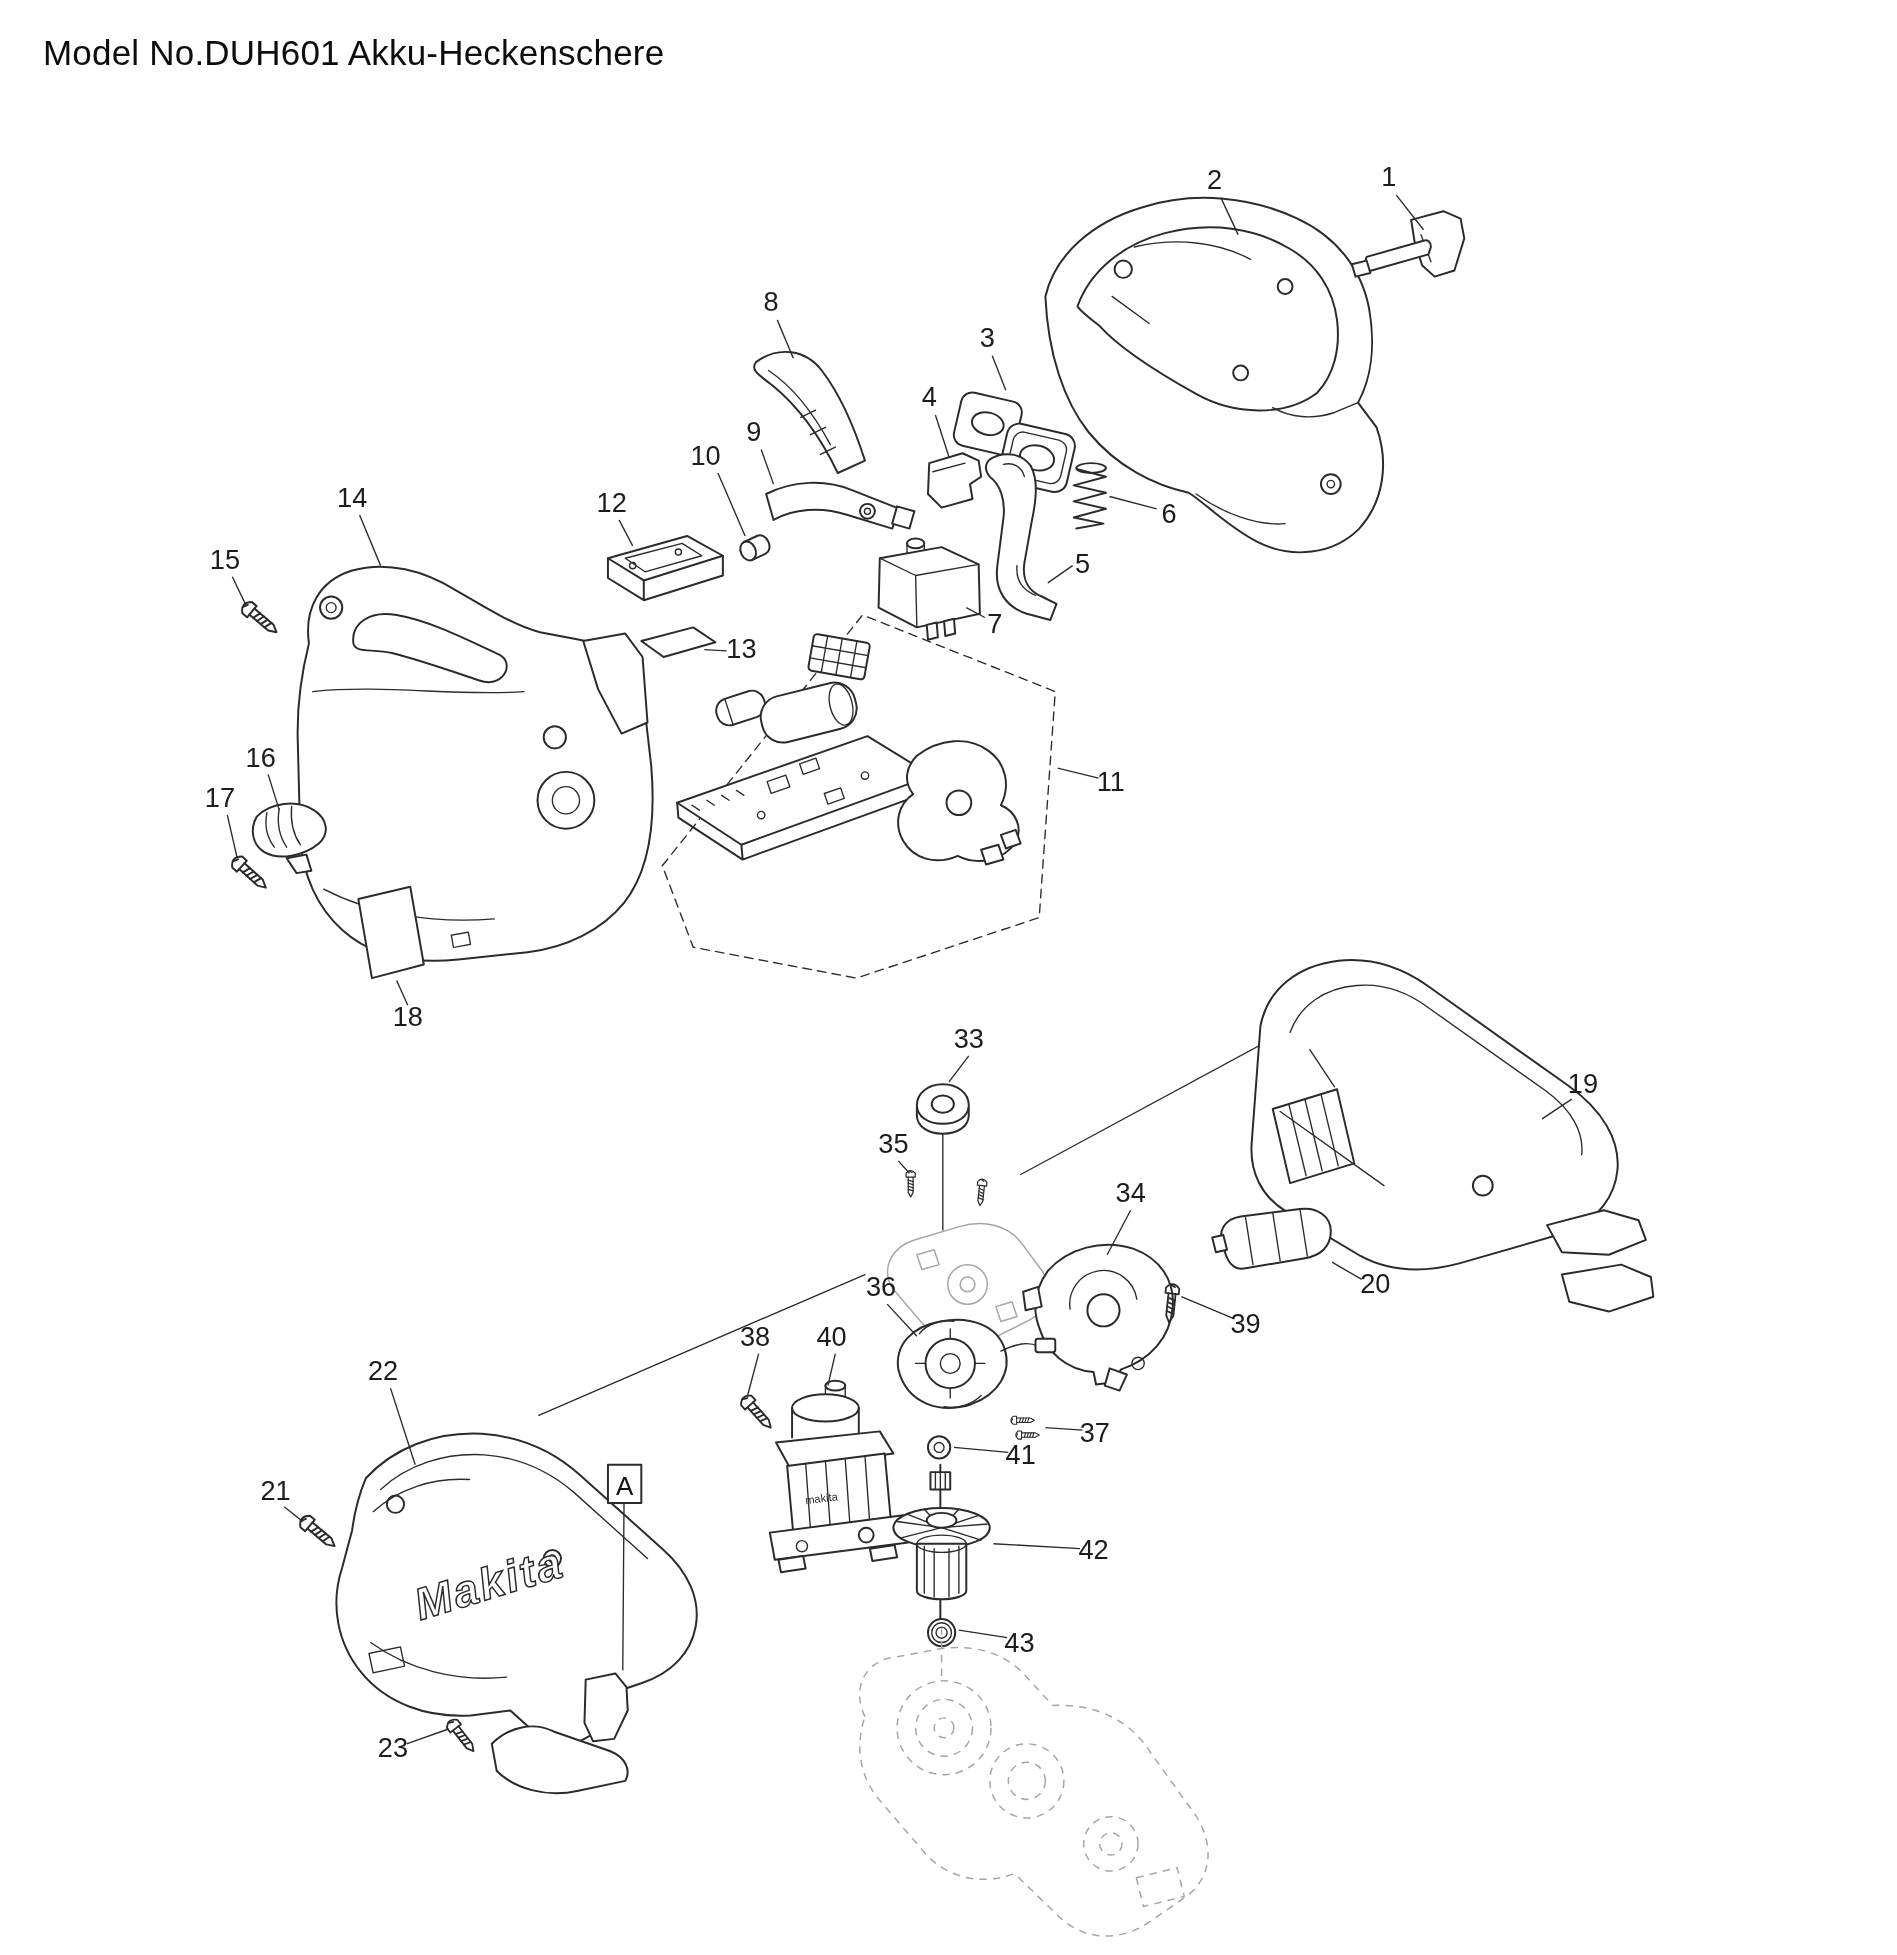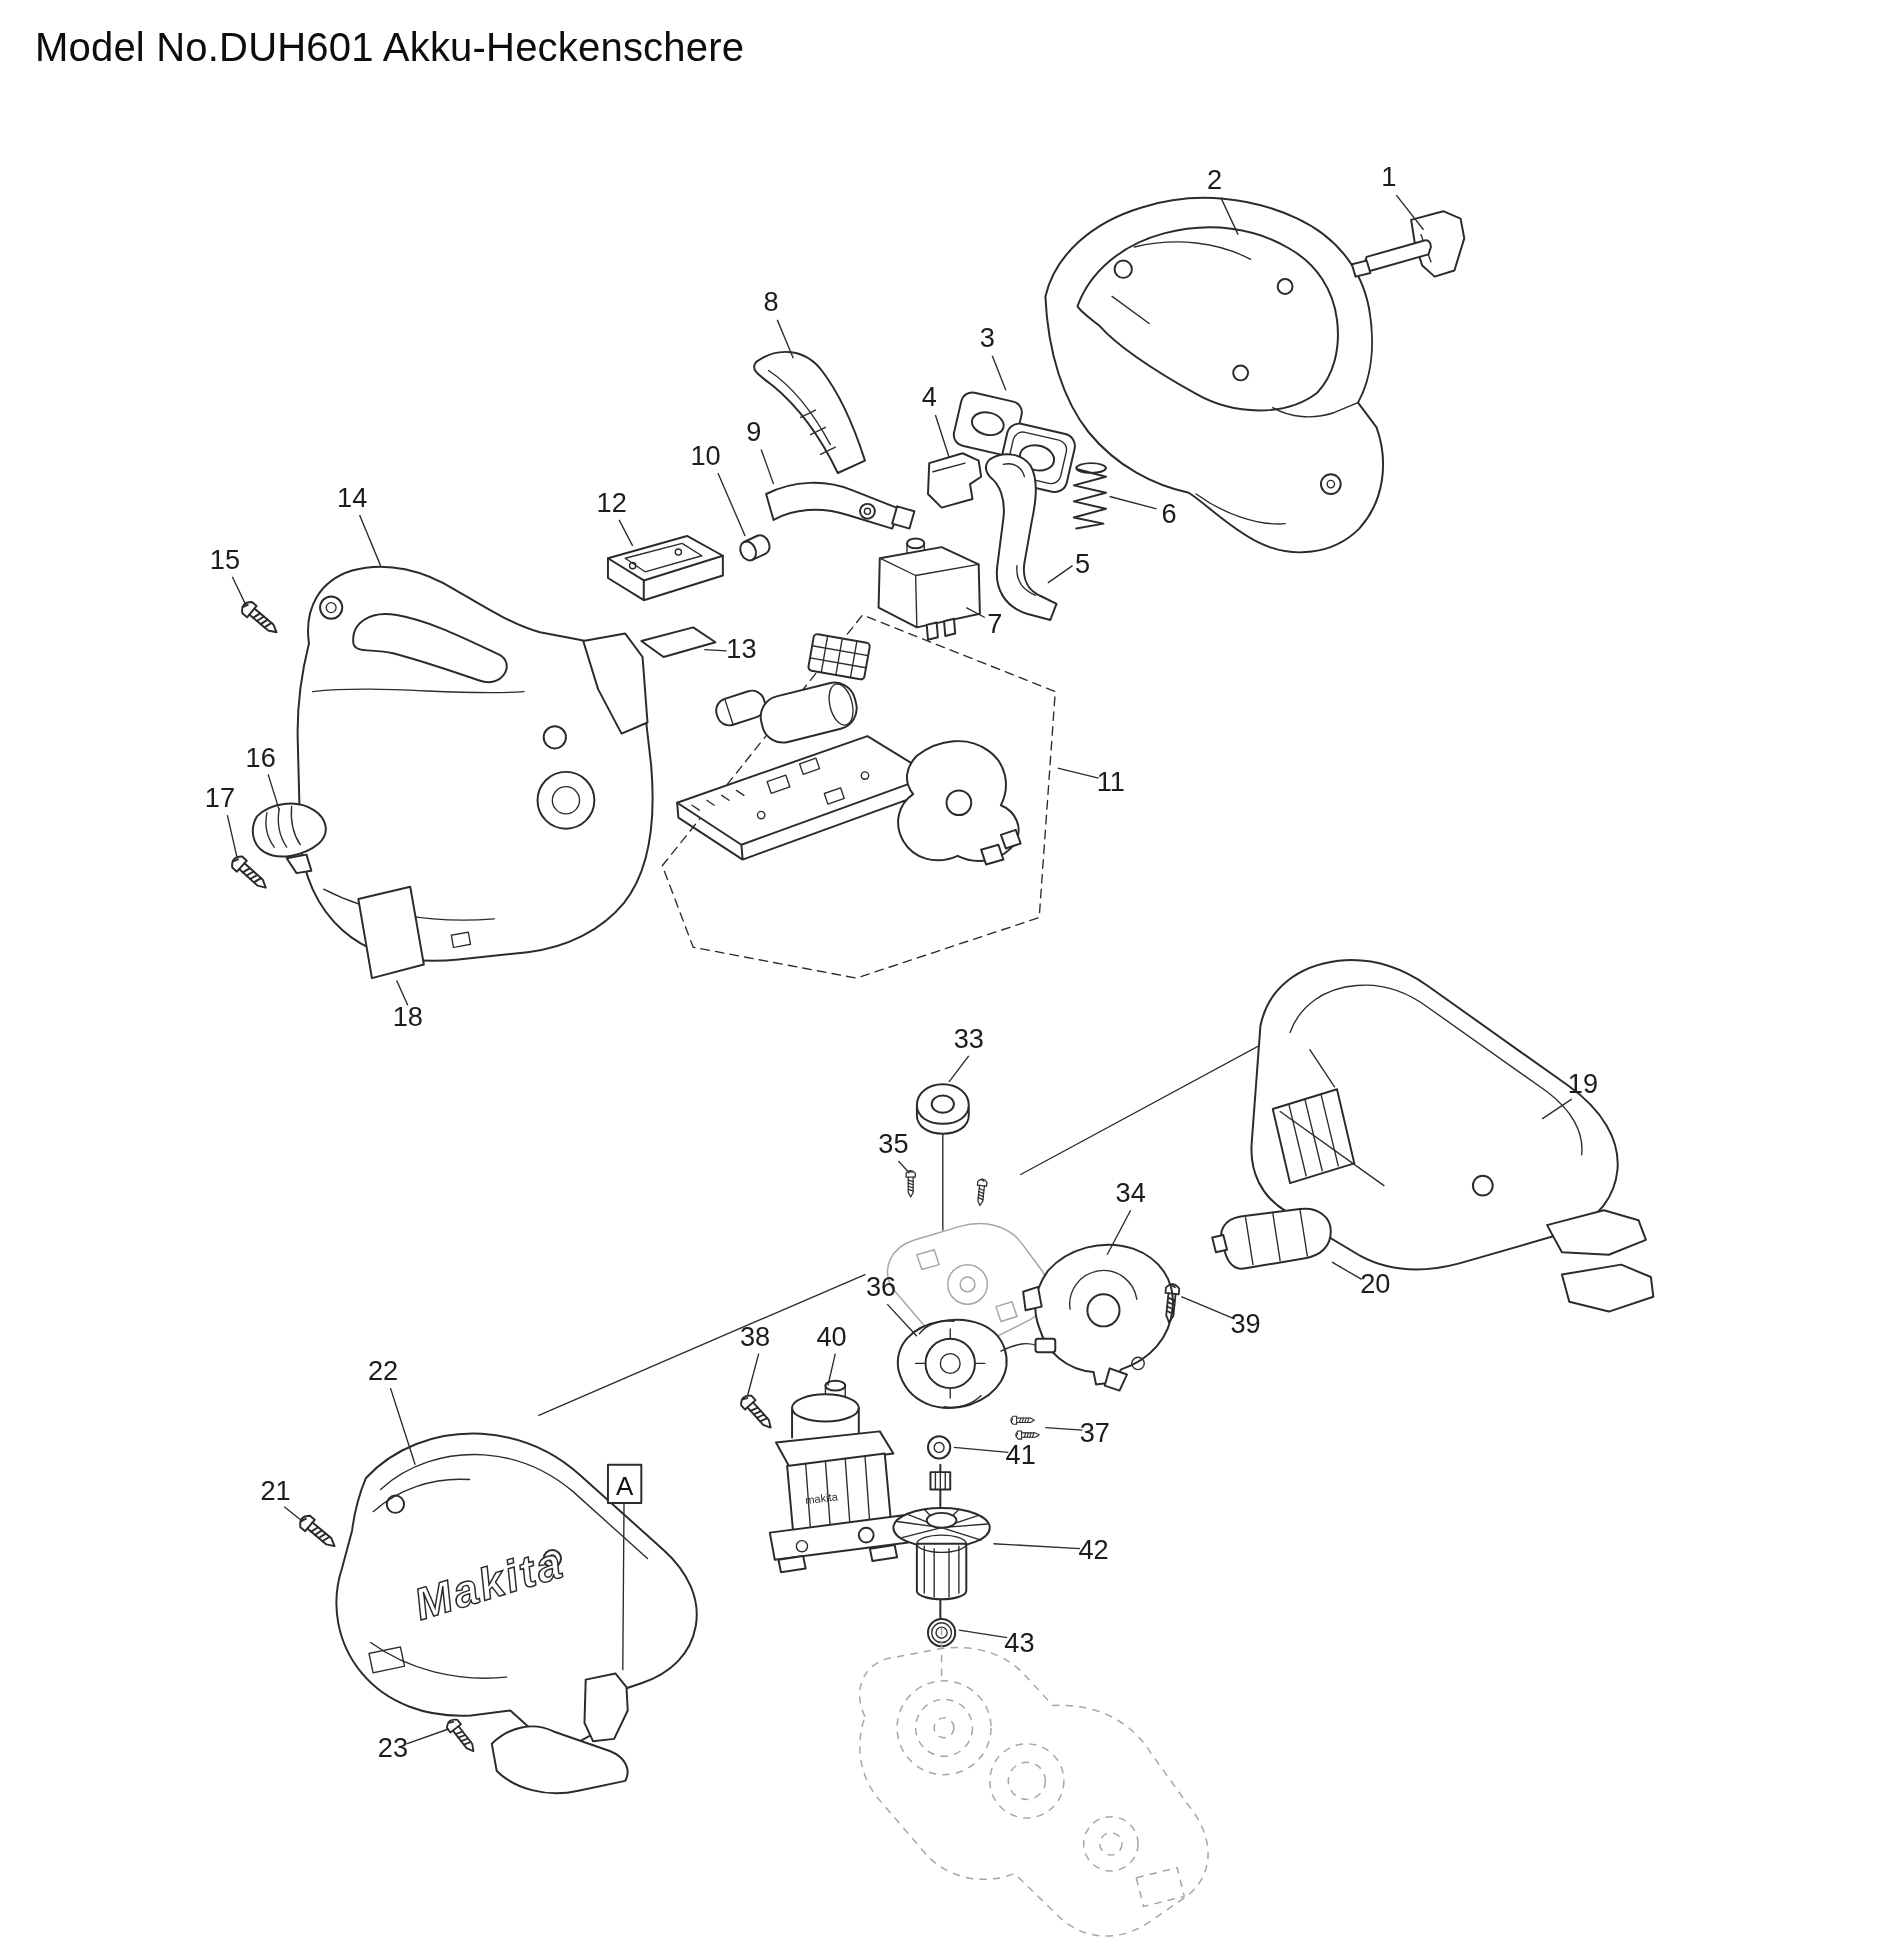--- a/index.html
+++ b/index.html
@@ -8,22 +8,22 @@
     --background:#ffffff;
     --label:#1c1c1c;
   }
   html,body{margin:0;padding:0}
   body{
     width:1898px;height:1955px;position:relative;overflow:hidden;
     background:var(--background);
     font-family:"Liberation Sans", sans-serif;
   }
   .page-title{
-    position:absolute;left:35px;top:25px;margin:0;
-    font-size:40px;font-weight:400;color:#0d0d0d;letter-spacing:0.2px;
+    position:absolute;left:35px;top:25px;margin:8px;
+    font-size:35px;font-weight:400;color:#0d0d0d;letter-spacing:0.2px;
   }
   svg.diagram{position:absolute;left:0;top:0}
   .ln{stroke:var(--ink);stroke-width:1.6;fill:none;stroke-linejoin:round;stroke-linecap:round}
   .lnf{stroke:var(--ink);stroke-width:1.6;fill:#fff;stroke-linejoin:round;stroke-linecap:round}
   .thin{stroke-width:1.1}
   .dsh{stroke-dasharray:7 5}
   .gh{stroke:var(--ghost);stroke-width:1.2;fill:none;stroke-linejoin:round}
   .ghd{stroke:var(--ghost);stroke-width:1.2;fill:none;stroke-dasharray:6 5;stroke-linejoin:round}
   .lbl{font-size:22px;fill:var(--label);font-family:"Liberation Sans",sans-serif}
   .leader{stroke:var(--ink);stroke-width:1.1;fill:none}

